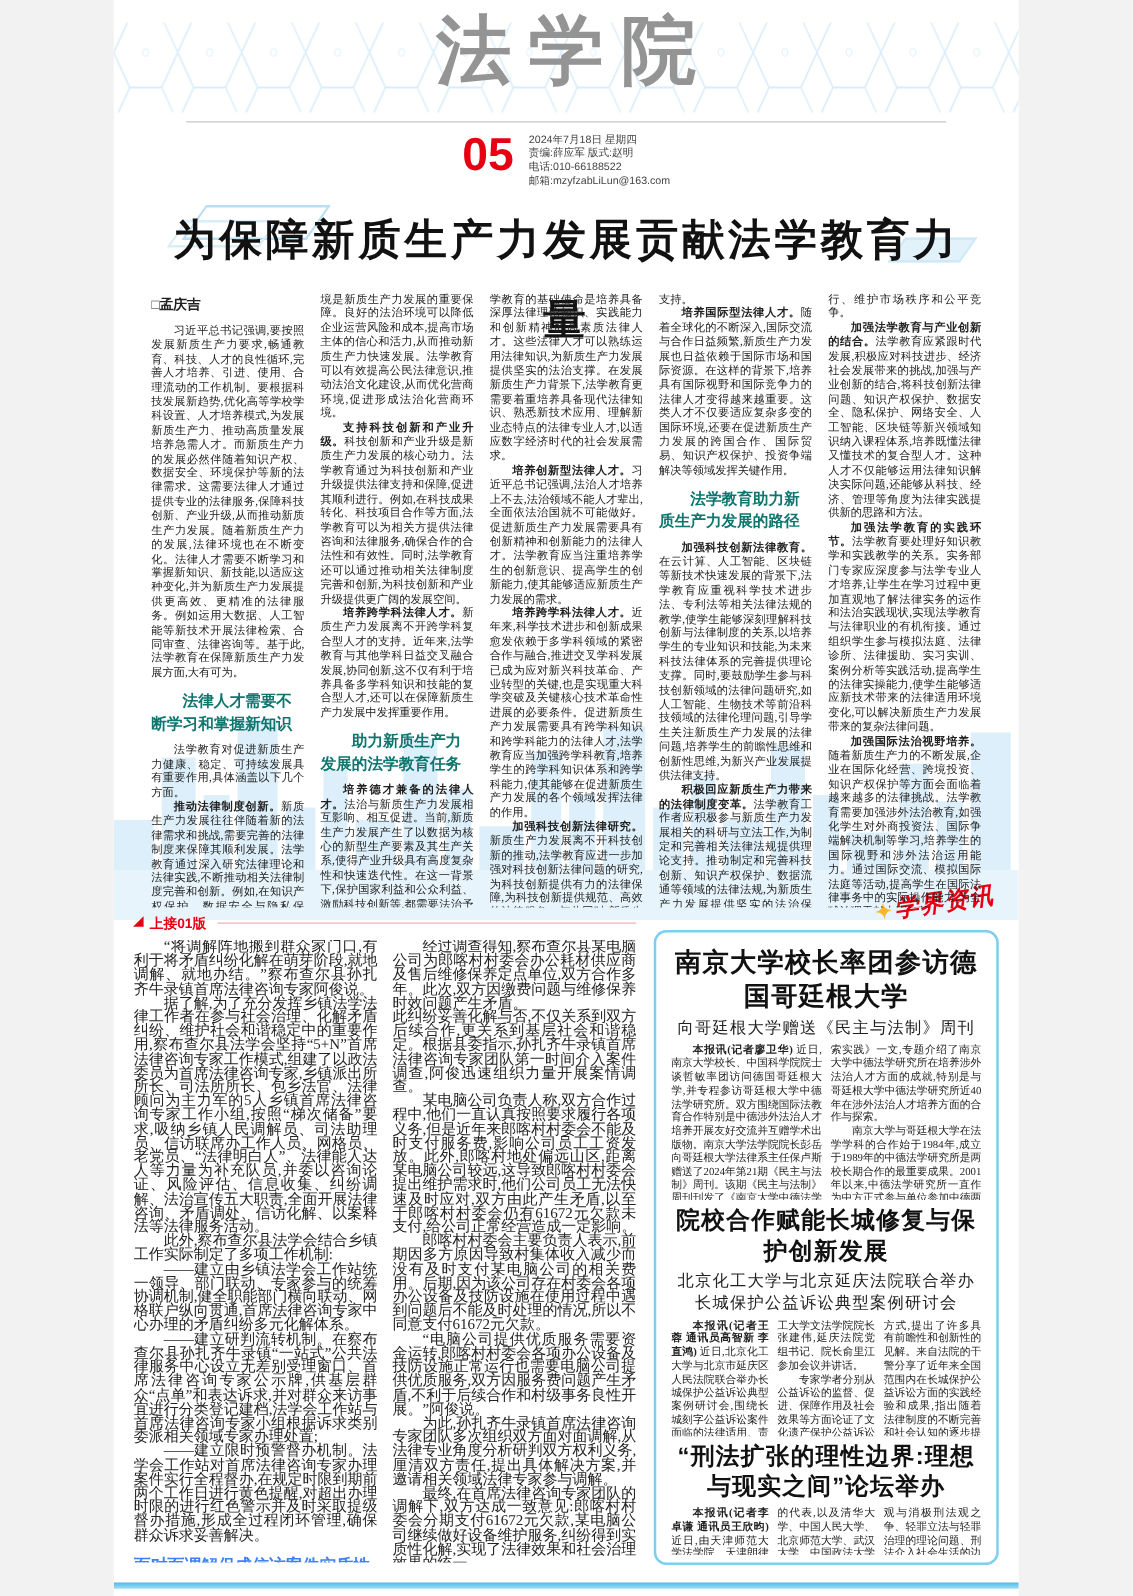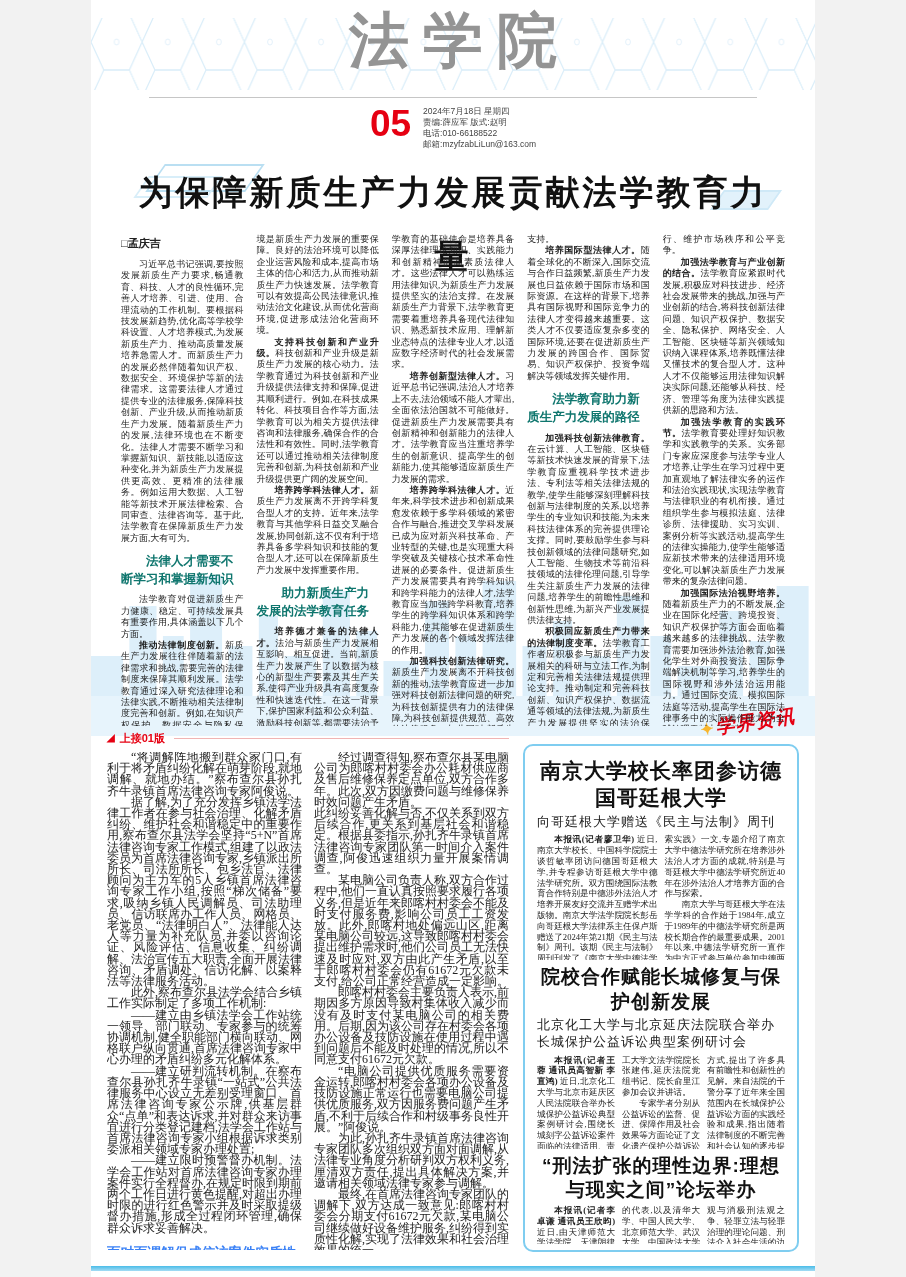--- a/index.html
+++ b/index.html
@@ -58,21 +58,21 @@
         border:2px solid #7fcdf0;border-radius:10px;padding:6px 12px;}
   .box-inner{height:100%;overflow:hidden;}
   .badge{position:absolute;top:-36px;right:2px;transform:rotate(-8deg);
         font-family:"Liberation Sans",sans-serif;font-weight:900;font-style:italic;
         font-size:19px;color:#e60012;letter-spacing:1px;white-space:nowrap;}
   .badge-star{color:#f8b62d;font-style:normal;font-size:16px;margin-right:1px;}
 
   .box-article h2{font-family:"Liberation Sans",sans-serif;font-weight:900;text-align:center;
         font-size:19px;line-height:1.3;margin:5px 0 2px;color:#111;letter-spacing:1px;}
   .box-article:first-child h2{font-size:21px;}
-  .box-article h3{font-weight:normal;font-size:13px;line-height:1.3;margin:0 0 4px;
+  .box-article h3{font-weight:normal;text-align:center;font-size:13px;line-height:1.3;margin:0 0 4px;
         color:#222;letter-spacing:1px;}
   .box-cols{display:flex;gap:7px;overflow:hidden;}
   .box-article:nth-child(1) .box-cols{height:126px;}
   .box-article:nth-child(2) .box-cols{height:94px;}
   .box-article:nth-child(3) .box-cols{height:58px;}
   .box-article:nth-child(4) .box-cols{height:54px;}
   .bcol{flex:1;min-width:0;}
   .bcol .para{font-size:8.6px;line-height:10.8px;}
 
   .bottom-bar{position:absolute;left:0;right:0;bottom:6px;height:5px;

